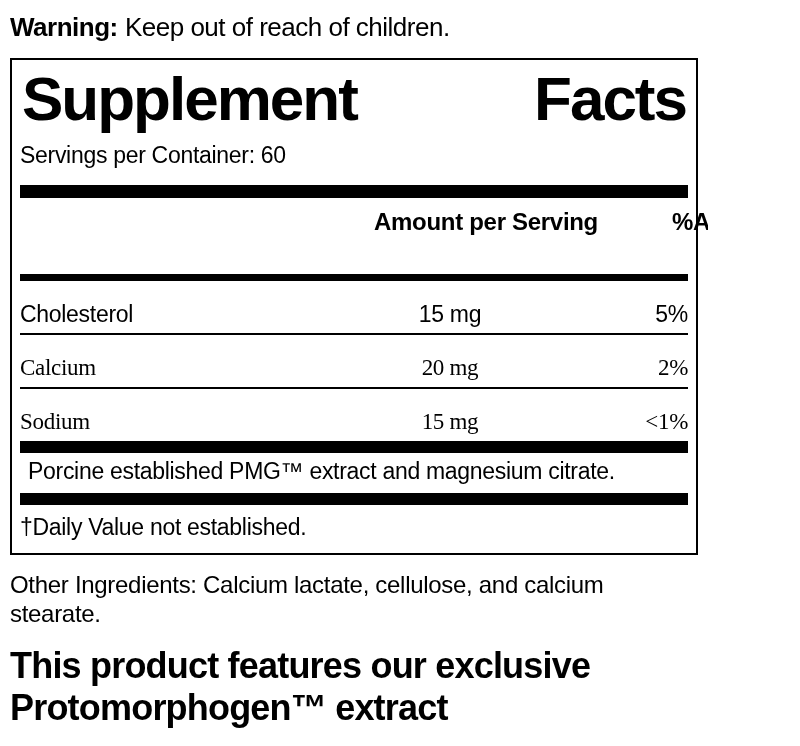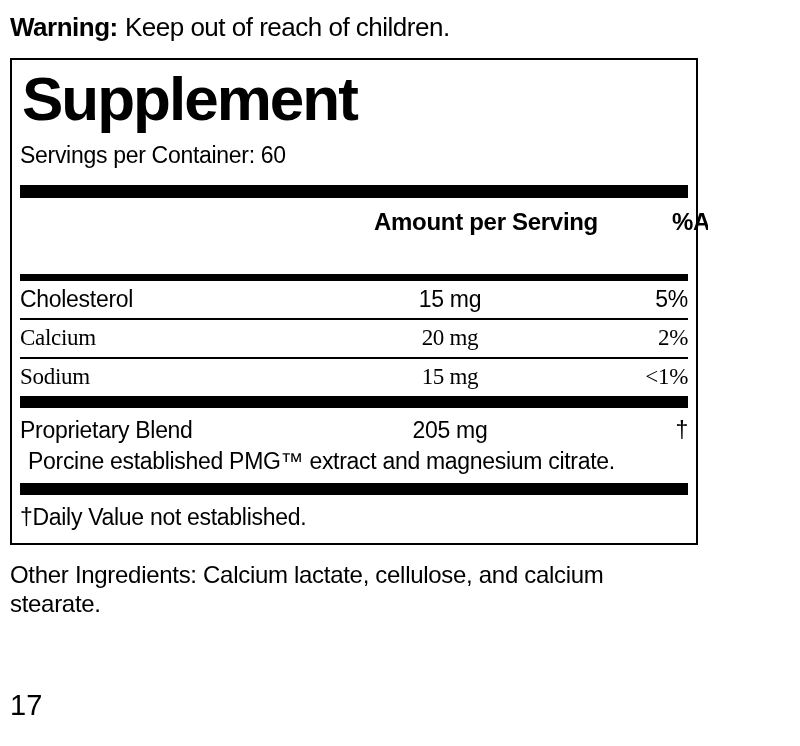--- a/index.html
+++ b/index.html
@@ -62,21 +62,21 @@
   }
   .col-amount { text-align: center; }
   .col-dv { text-align: right; }
 
   .header-row {
     padding: 11px 0 13px 0;
     font-weight: bold;
     font-size: 24px;
     gap: 36px;
   }
-  .nutrient-row { padding: 5px 0 6px 0; }
+  .nutrient-row { padding: 20px 0 6px 0; }
   .nutrient-row + .nutrient-row { border-top: 2px solid #000000; font-family: Liberation Serif, serif; }
 
   .blend-row { padding: 9px 0 0 0; }
   .blend-desc {
     font-size: 23px;
     line-height: 26px;
     letter-spacing: -0.3px;
     padding: 5px 0 9px 8px;
   }
   .footnote {
@@ -112,20 +112,21 @@
 <div class="page">
 
   <p class="warning">
     <span class="warning-label">Warning:</span><span class="warning-text">Keep out of reach of children.</span>
   </p>
 
   <div class="panel">
 
     <div class="title-row">
       <span>Supplement</span>
+      <span>Facts</span>
     </div>
 
     <div class="serving-line">Servings per Container: 60</div>
 
     <div class="bar bar-top"></div>
 
     <div class="grid-row header-row">
       <span></span>
       <span class="col-amount">Amount per Serving</span>
       <span class="col-dv">%Amount Value</span>
@@ -146,34 +147,30 @@
       </div>
       <div class="grid-row nutrient-row">
         <span>Sodium</span>
         <span class="col-amount">15 mg</span>
         <span class="col-dv">&lt;1%</span>
       </div>
     </div>
 
     <div class="bar bar-thick"></div>
 
-    <div class="grid-row blend-row">
-      <span>Proprietary Blend</span>
-      <span class="col-amount">205 mg</span>
-      <span class="col-dv">†</span>
-    </div>
     <div class="blend-desc">Porcine established PMG™ extract and magnesium citrate.</div>
 
     <div class="bar bar-thick"></div>
 
     <div class="footnote">†Daily Value not established.</div>
 
   </div>
 
   <p class="other-ingredients">Other Ingredients: Calcium lactate, cellulose, and calcium stearate.</p>
 
   <h2 class="feature">
-    <br>
+    <span>This product features our exclusive</span><br>
+    <span>Protomorphogen™ extract</span>
   </h2>
 
   <div class="page-number">17</div>
 
 </div>
 
 </body></html>

